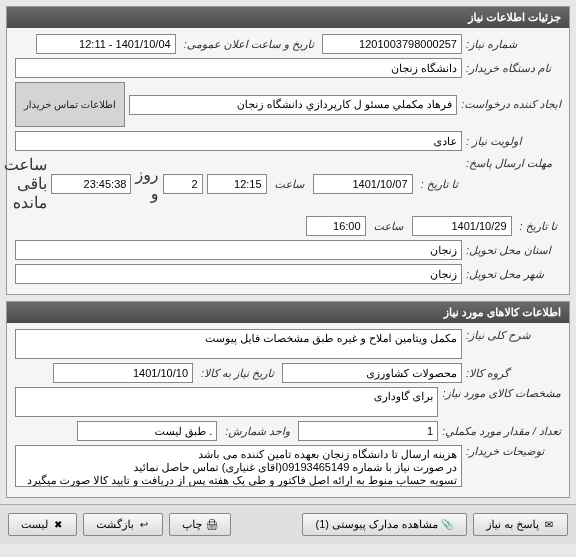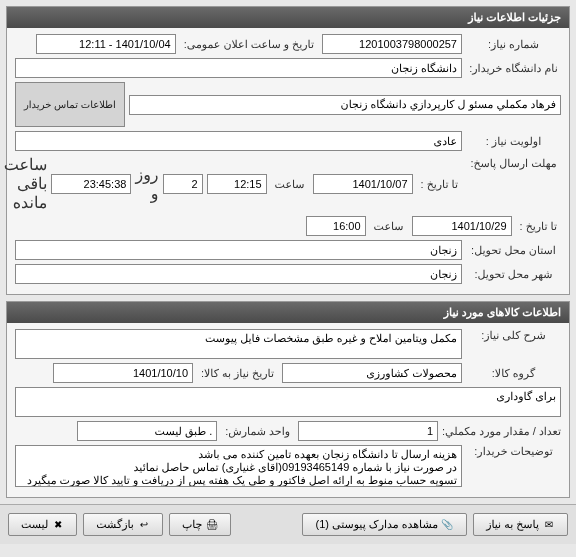--- a/index.html
+++ b/index.html
@@ -35,21 +35,22 @@
   display: flex;
   align-items: center;
   margin-bottom: 4px;
   gap: 4px;
 }
 .label {
   color: #333;
   font-size: 11px;
   white-space: nowrap;
   min-width: 95px;
-  text-align: center;
+  text-align: left;
+  font-style: italic;
 }
 .label-sm {
   min-width: auto;
   margin: 0 4px;
 }
 input[type="text"], .text-input {
   border: 1px solid #888;
   background: #fff;
   padding: 2px 4px;
   font-size: 11px;
@@ -141,25 +142,26 @@
   <div class="panel-body">
 
     <div class="row">
       <span class="label">شماره نیاز:</span>
       <input type="text" class="input-140" readonly="" value="1201003798000257" style="">
       <span class="label label-sm">تاریخ و ساعت اعلان عمومی:</span>
       <input type="text" class="input-140" readonly="" value="1401/10/04 - 12:11" style="">
     </div>
 
     <div class="row">
-      <span class="label">نام دانشگاه خریدار:</span>
+      <span class="label">نام دستگاه خریدار:</span>
       <input type="text" class="input-wide" readonly="" value="دانشگاه زنجان" style="">
     </div>
 
     <div class="row">
+      <span class="label">ایجاد کننده درخواست:</span>
       <input type="text" class="input-wide" readonly="" value="فرهاد مکملي مسئو ل کارپردازي دانشگاه زنجان" style="">
       <button class="link-btn">اطلاعات تماس خریدار</button>
     </div>
 
     <div class="row">
       <span class="label">اولویت نیاز :</span>
       <input type="text" class="input-wide" readonly="" value="عادی" style="">
     </div>
 
     <div class="multi-row row">
@@ -208,20 +210,21 @@
     </div>
 
     <div class="row">
       <span class="label">گروه کالا:</span>
       <input type="text" class="input-180" readonly="" value="محصولات کشاورزی" style="">
       <span class="label label-sm">تاریخ نیاز به کالا:</span>
       <input type="text" class="input-140" readonly="" value="1401/10/10" style="">
     </div>
 
     <div class="row" style="align-items:flex-start;">
+      <span class="label">مشخصات کالای مورد نیاز:</span>
       <textarea rows="2" readonly="" style="">برای گاوداری</textarea>
     </div>
 
     <div class="row">
       <span class="label">تعداد / مقدار مورد مکملي:</span>
       <input type="text" class="input-140" readonly="" value="1" style="">
       <span class="label label-sm">واحد شمارش:</span>
       <input type="text" class="input-140" readonly="" value=". طبق لیست" style="">
     </div>
 

